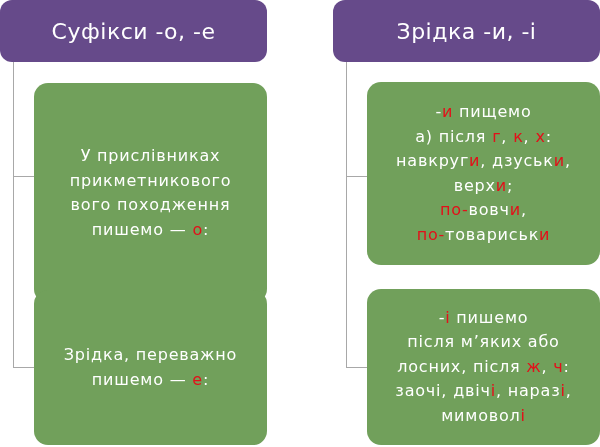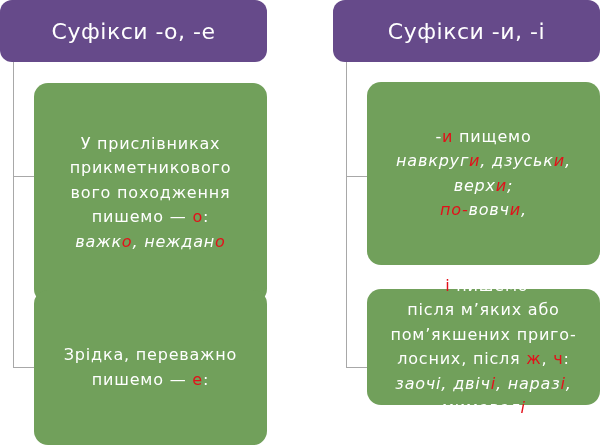--- a/index.html
+++ b/index.html
@@ -12,60 +12,60 @@
     display: flex; align-items: center; justify-content: center;
     box-sizing: border-box;
   }
   .card {
     position: absolute; width: 233px; background: #71a05b; border-radius: 14px;
     color: #ffffff; font-size: 16px; line-height: 24.5px; letter-spacing: 0.8px;
     display: flex; flex-direction: column; align-items: center; justify-content: center;
     text-align: center; box-sizing: border-box; padding: 0 4px;
   }
   .line { display: block; white-space: nowrap; }
-  .it { font-style: italic; }
+  .it { }
   .hl { color: #e3101a; }
   .conn-v { position: absolute; width: 1px; background: #a8a8a8; }
   .conn-h { position: absolute; height: 1px; background: #a8a8a8; }
 </style>
 </head>
 <body>
 
 <div class="conn-v" style="left:13px; top:62px; height:306px;"></div>
 <div class="conn-h" style="left:13px; top:176px; width:21px;"></div>
 <div class="conn-h" style="left:13px; top:367px; width:21px;"></div>
 
 <div class="conn-v" style="left:346px; top:62px; height:306px;"></div>
 <div class="conn-h" style="left:346px; top:176px; width:21px;"></div>
 <div class="conn-h" style="left:346px; top:367px; width:21px;"></div>
 
 <div class="header" style="left:0;">
   <span>Суфікси -о, -е</span>
 </div>
 <div class="header" style="left:333px;">
-  <span>Суфікси -и, -і</span>
+  <span>Зрідка -и, -і</span>
 </div>
 
 <div class="card" style="left:34px; top:83px; height:220px;">
     <span class="line"><span>У прислівниках</span></span>
     <span class="line"><span>прикметникового</span></span>
     <span class="line"><span>вого походження</span></span>
     <span class="line"><span>пишемо — </span><span class="hl">о</span><span>:</span></span>
-    <span class="line"><span class="it">важк</span><span class="it hl">о</span><span class="it">, неждан</span><span class="it hl">о</span></span>
   </div>
 <div class="card" style="left:34px; top:290px; height:155px;">
     <span class="line"><span>Зрідка, переважно</span></span>
     <span class="line"><span>пишемо — </span><span class="hl">е</span><span>:</span></span>
   </div>
 <div class="card" style="left:367px; top:82px; height:183px;">
     <span class="line"><span>-</span><span class="hl">и</span><span> пищемо</span></span>
+    <span class="line"><span>а) після </span><span class="hl">г</span><span>, </span><span class="hl">к</span><span>, </span><span class="hl">х</span><span>:</span></span>
     <span class="line"><span class="it">навкруг</span><span class="it hl">и</span><span class="it">, дзуськ</span><span class="it hl">и</span><span class="it">,</span></span>
     <span class="line"><span class="it">верх</span><span class="it hl">и</span><span class="it">;</span></span>
     <span class="line"><span class="it hl">по-</span><span class="it">вовч</span><span class="it hl">и</span><span class="it">,</span></span>
+    <span class="line"><span class="it hl">по-</span><span class="it">товариськ</span><span class="it hl">и</span></span>
   </div>
-<div class="card" style="left:367px; top:289px; height:116px;">
+<div class="card" style="left:367px; top:289px; height:156px;">
     <span class="line"><span>-</span><span class="hl">і</span><span> пишемо</span></span>
     <span class="line"><span>після м’яких або</span></span>
-    <span class="line"><span>пом’якшених приго-</span></span>
     <span class="line"><span>лосних, після </span><span class="hl">ж</span><span>, </span><span class="hl">ч</span><span>:</span></span>
     <span class="line"><span class="it">заочі, двіч</span><span class="it hl">і</span><span class="it">, нараз</span><span class="it hl">і</span><span class="it">,</span></span>
     <span class="line"><span class="it">мимовол</span><span class="it hl">і</span></span>
   </div>
 
 </body></html>

